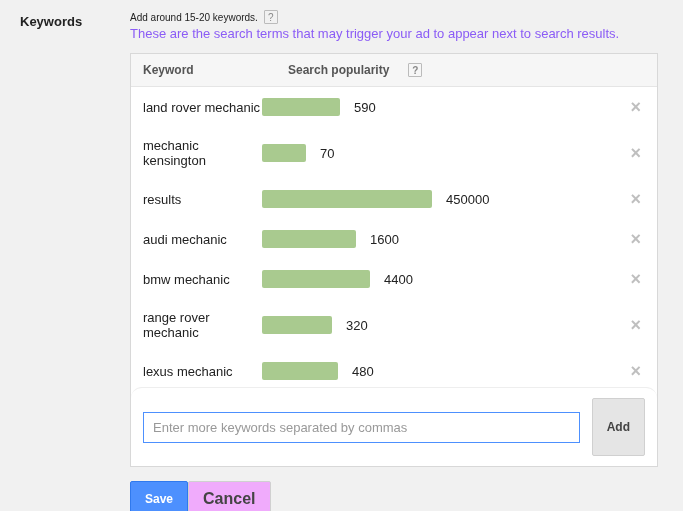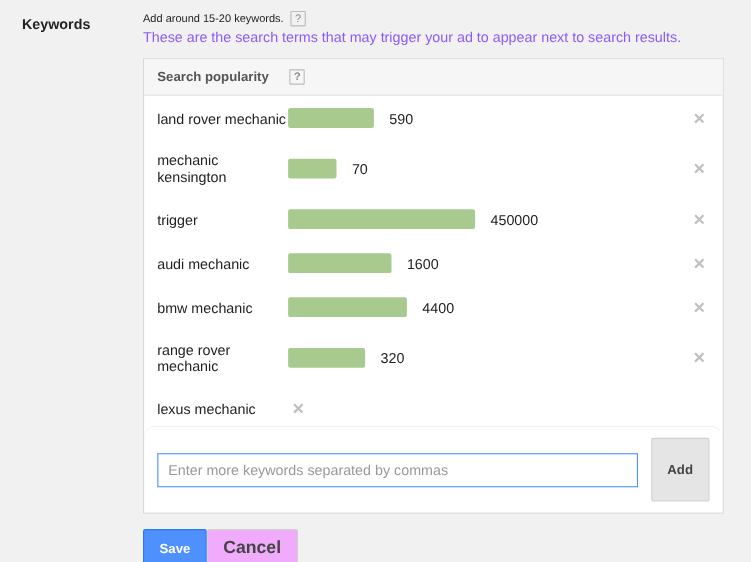--- a/index.html
+++ b/index.html
@@ -41,20 +41,21 @@
   <div class="left-label">Keywords</div>
   <div class="right-content">
     <div class="instruction-row">
       <span class="instruction-text">Add around 15-20 keywords.</span>
       <span class="help-icon">?</span>
     </div>
     <div class="sub-instruction">These are the search terms that may trigger your ad to appear next to search results.</div>
 
     <div class="panel">
       <div class="header-row">
+        <div class="header-keyword">Keyword</div>
         <div class="header-pop">
           <span>Search popularity</span>
           <span class="help-icon">?</span>
         </div>
       </div>
       <div class="list-wrap">
         <div class="list" id="kw-list">
             <div class="row">
               <div class="kw">land rover mechanic</div>
               <div class="bar-cell">
@@ -65,21 +66,21 @@
             </div>
             <div class="row">
               <div class="kw">mechanic kensington</div>
               <div class="bar-cell">
                 <div class="bar" style="width: 44px;"></div>
                 <div class="val">70</div>
               </div>
               <div class="remove">×</div>
             </div>
             <div class="row">
-              <div class="kw">trigger</div>
+              <div class="kw">results</div>
               <div class="bar-cell">
                 <div class="bar" style="width: 170px;"></div>
                 <div class="val">450000</div>
               </div>
               <div class="remove">×</div>
             </div>
             <div class="row">
               <div class="kw">audi mechanic</div>
               <div class="bar-cell">
                 <div class="bar" style="width: 94px;"></div>
@@ -98,20 +99,24 @@
             <div class="row">
               <div class="kw">range rover mechanic</div>
               <div class="bar-cell">
                 <div class="bar" style="width: 70px;"></div>
                 <div class="val">320</div>
               </div>
               <div class="remove">×</div>
             </div>
             <div class="row">
               <div class="kw">lexus mechanic</div>
+              <div class="bar-cell">
+                <div class="bar" style="width: 76px;"></div>
+                <div class="val">480</div>
+              </div>
               <div class="remove">×</div>
             </div>
             <div class="row">
               <div class="kw">kensington mechanic</div>
               <div class="bar-cell">
                 <div class="bar" style="width: 44px;"></div>
                 <div class="val">70</div>
               </div>
               <div class="remove">×</div>
             </div>

